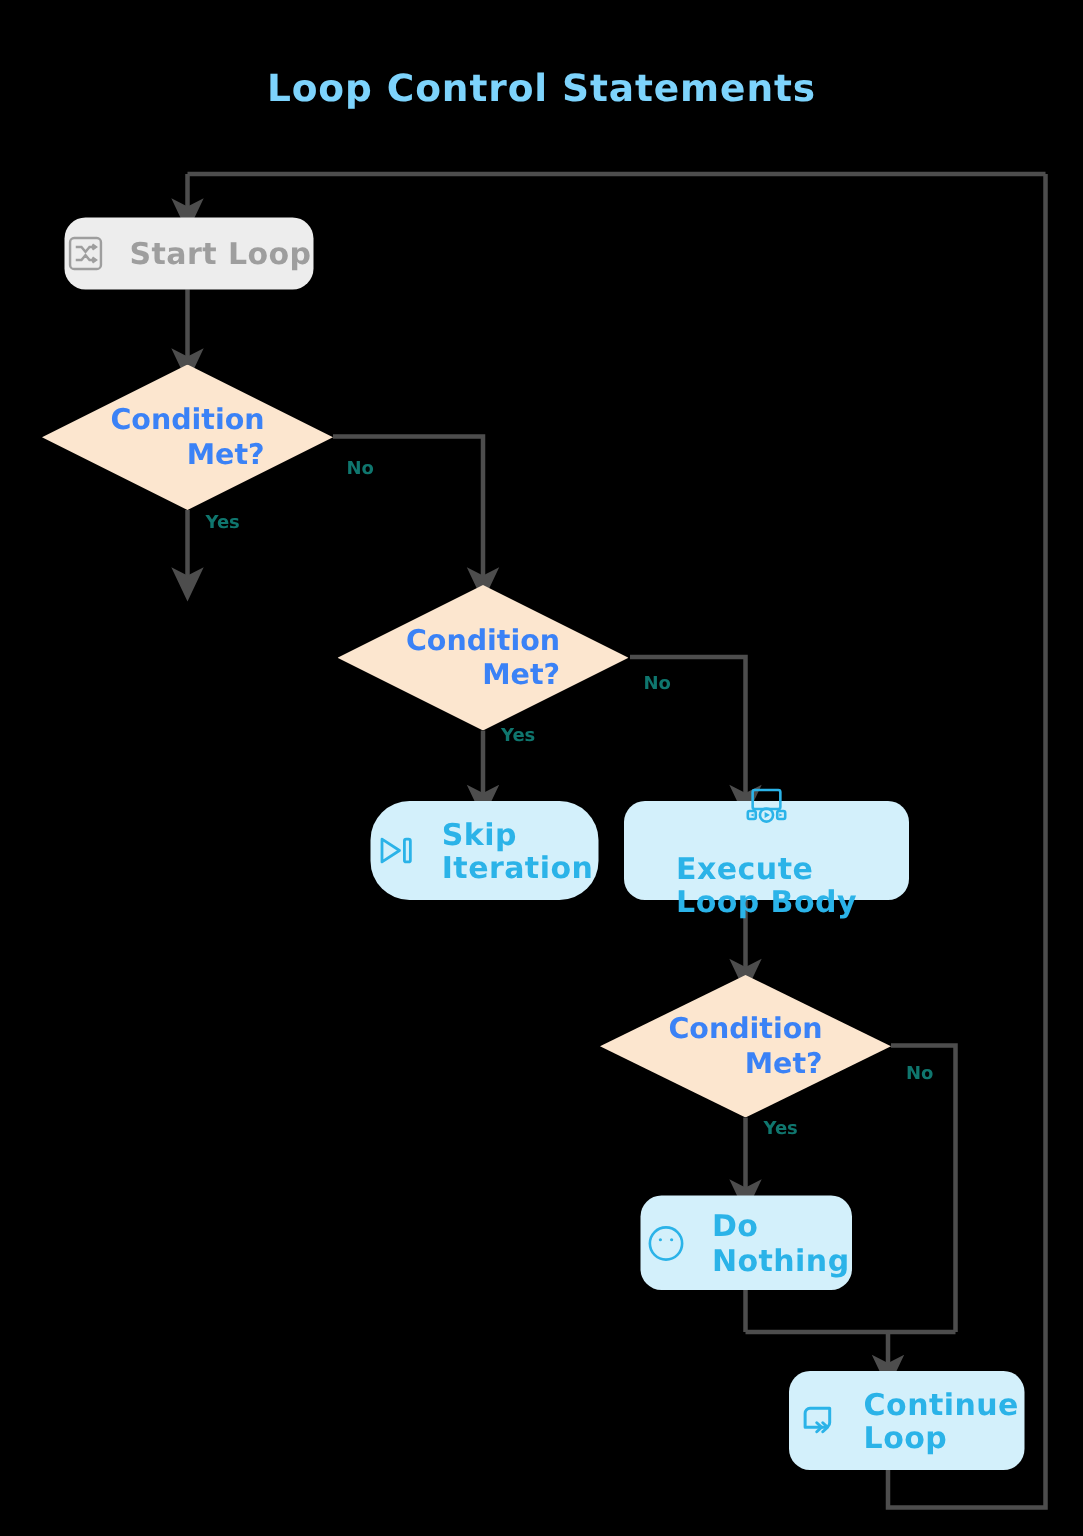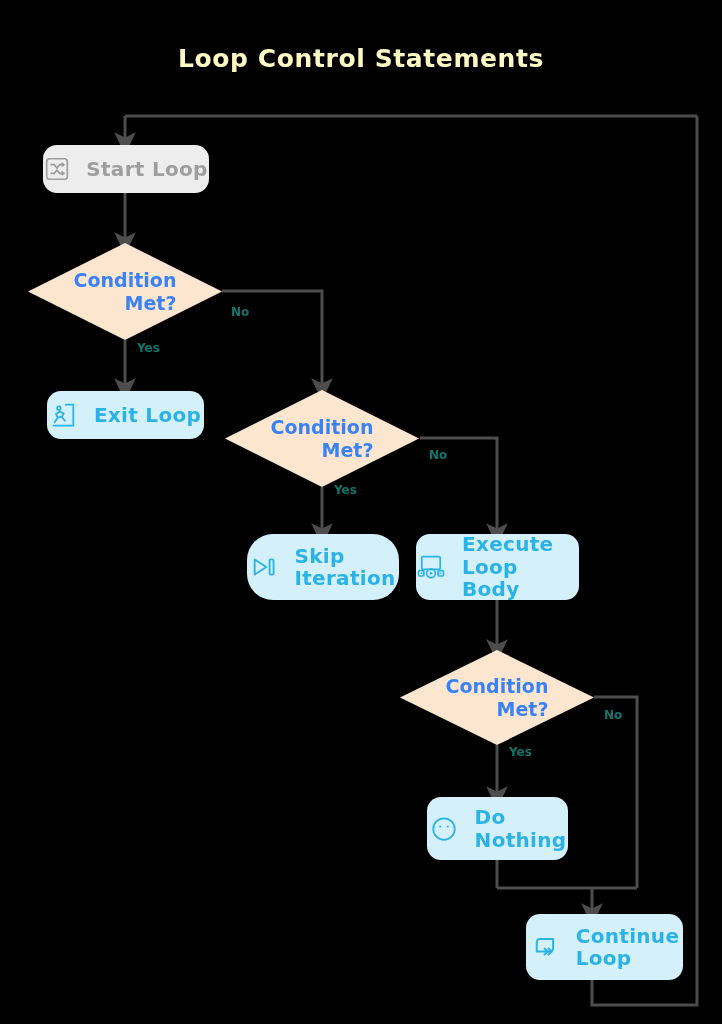--- a/index.html
+++ b/index.html
@@ -22,21 +22,21 @@
   .diamond .shape{position:absolute;left:0;top:0;width:100%;height:100%;
       background:#FCE6CF;clip-path:polygon(50% 0%,100% 50%,50% 100%,0% 50%);}
   .diamond .dlbl{position:absolute;left:0;top:0;width:100%;height:100%;
       display:flex;flex-direction:column;align-items:center;justify-content:center;
       color:#3b82f6;font-weight:bold;font-size:19px;line-height:1.18;
       white-space:pre-line;text-align:right;}
 
   .elabel{position:absolute;color:#0f766e;font-weight:bold;font-size:12px;}
 
   #title{position:absolute;left:0;top:44px;width:722px;text-align:center;
-         color:#fef9c3;font-weight:bold;font-size:25px;letter-spacing:.6px;}
+         color:#7dd3fc;font-weight:bold;font-size:25px;letter-spacing:.6px;}
 </style>
 </head>
 <body>
 
 <div id="stage">
 
   <div id="title">Loop Control Statements</div>
 
   <svg class="edges" viewBox="0 0 722 1024">
     <defs>
@@ -93,52 +93,39 @@
     </span>
     <span class="lbl">Start Loop</span>
   </div>
 
   <div class="diamond" style="left:28px;top:243px;width:194px;height:97px;">
     <div class="shape"></div>
     <div class="dlbl">Condition
 Met?</div>
   </div>
 
-  <div class="node n-blue" style="left:47px;top:391px;width:157px;height:48px;">
-    <span class="ico">
-      <svg width="28" height="28" viewBox="0 0 24 24" fill="none" stroke="#2BB3E8" stroke-width="1.5" stroke-linecap="round">
-        <path d="M13.5 3H20v18h-6.5"></path>
-        <circle cx="7.6" cy="6.2" r="1.5"></circle>
-        <path d="M8.4 9 5.2 11.2l1.4 3.1-2.6 4"></path>
-        <path d="M8.4 9l3.3 1.6-1.2 2.6-3.7.9"></path>
-        <path d="M10.5 14.2l2.3 2.6"></path>
-        <path d="M3 21h9.5"></path>
-      </svg>
-    </span>
-    <span class="lbl">Exit Loop</span>
-  </div>
 
   <div class="diamond" style="left:225px;top:390px;width:194px;height:97px;">
     <div class="shape"></div>
     <div class="dlbl">Condition
 Met?</div>
   </div>
 
   <div class="node n-blue" style="left:247px;top:534px;width:152px;height:66px;border-radius:26px;">
     <span class="ico">
       <svg width="28" height="28" viewBox="0 0 24 24" fill="none" stroke="#2BB3E8" stroke-width="1.6" stroke-linejoin="round">
         <path d="M4 5.5 14 12 4 18.5Z"></path>
         <rect x="16.8" y="5.5" width="3.4" height="13" rx="1"></rect>
       </svg>
     </span>
     <span class="lbl">Skip
 Iteration</span>
   </div>
 
-  <div class="node n-blue" style="left:416px;top:534px;width:163px;height:66px;">
+  <div class="node n-blue" style="left:416px;top:534px;width:190px;height:66px;flex-direction:column;">
     <span class="ico">
       <svg width="30" height="30" viewBox="0 0 26 26" fill="none" stroke="#2BB3E8" stroke-width="1.5" stroke-linejoin="round">
         <rect x="5" y="4" width="16" height="11" rx="1.2"></rect>
         <circle cx="13" cy="18.5" r="3.8"></circle>
         <path d="M11.9 16.8 15 18.5l-3.1 1.7Z" fill="#2BB3E8" stroke="none"></path>
         <rect x="2.2" y="16.2" width="4.6" height="4.6" rx="1"></rect>
         <path d="M5.6 17.6 3.6 18.5l2 .9Z" fill="#2BB3E8" stroke="none"></path>
         <rect x="19.2" y="16.2" width="4.6" height="4.6" rx="1"></rect>
         <path d="M20.4 17.6l2 .9-2 .9Z" fill="#2BB3E8" stroke="none"></path>
       </svg>

